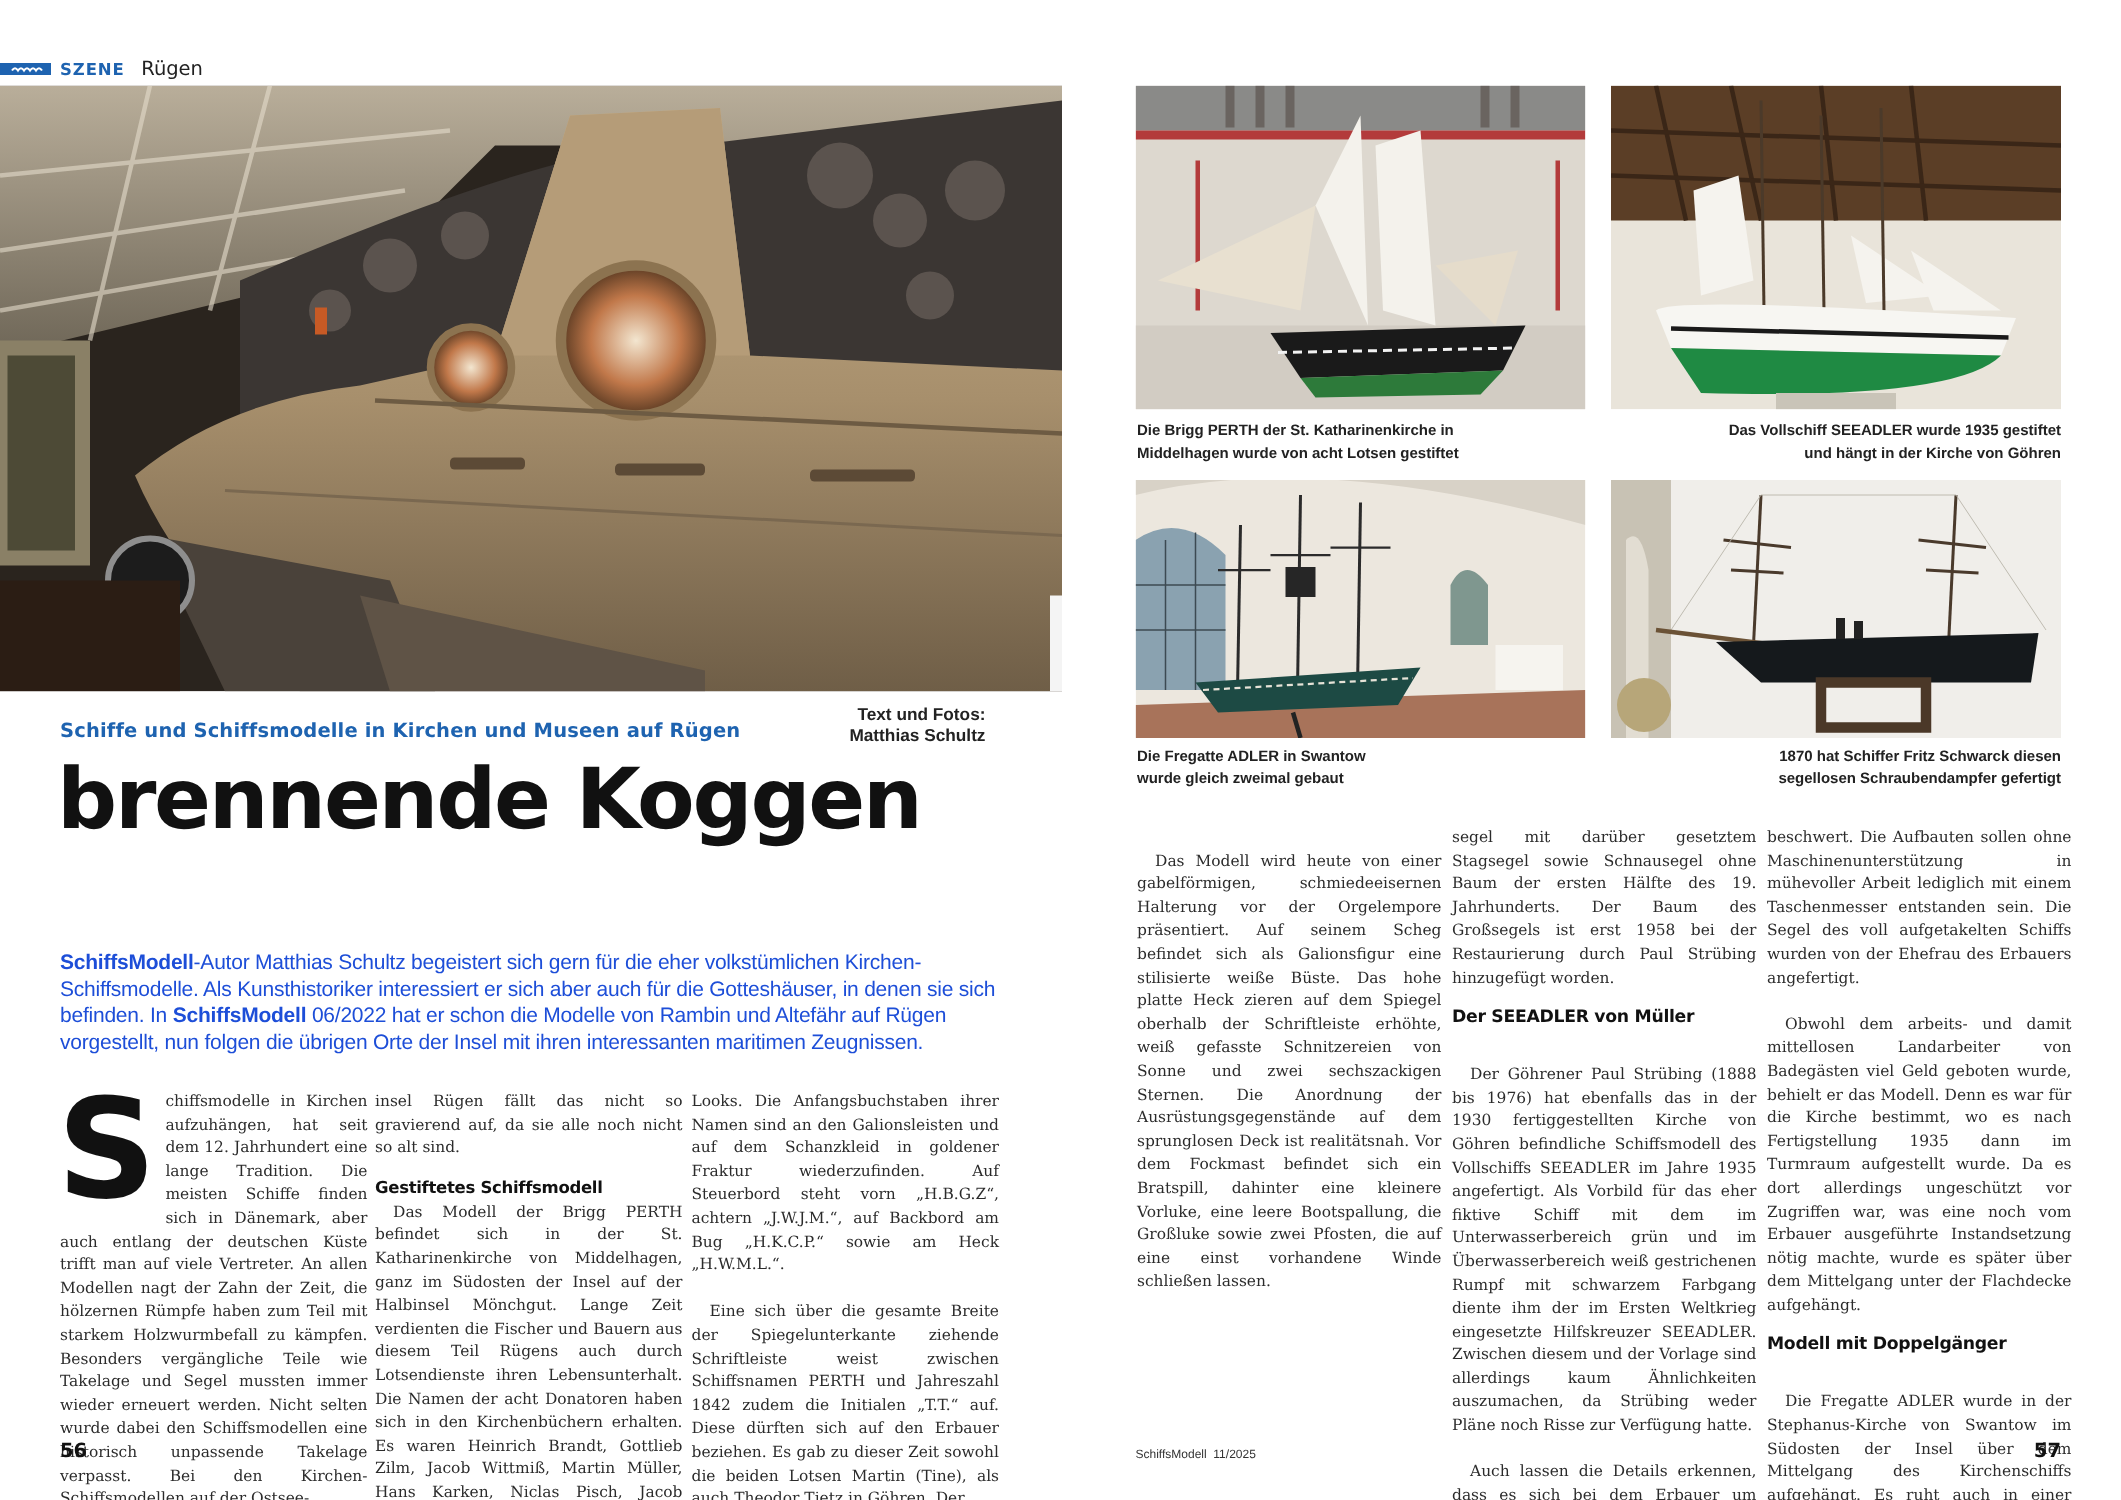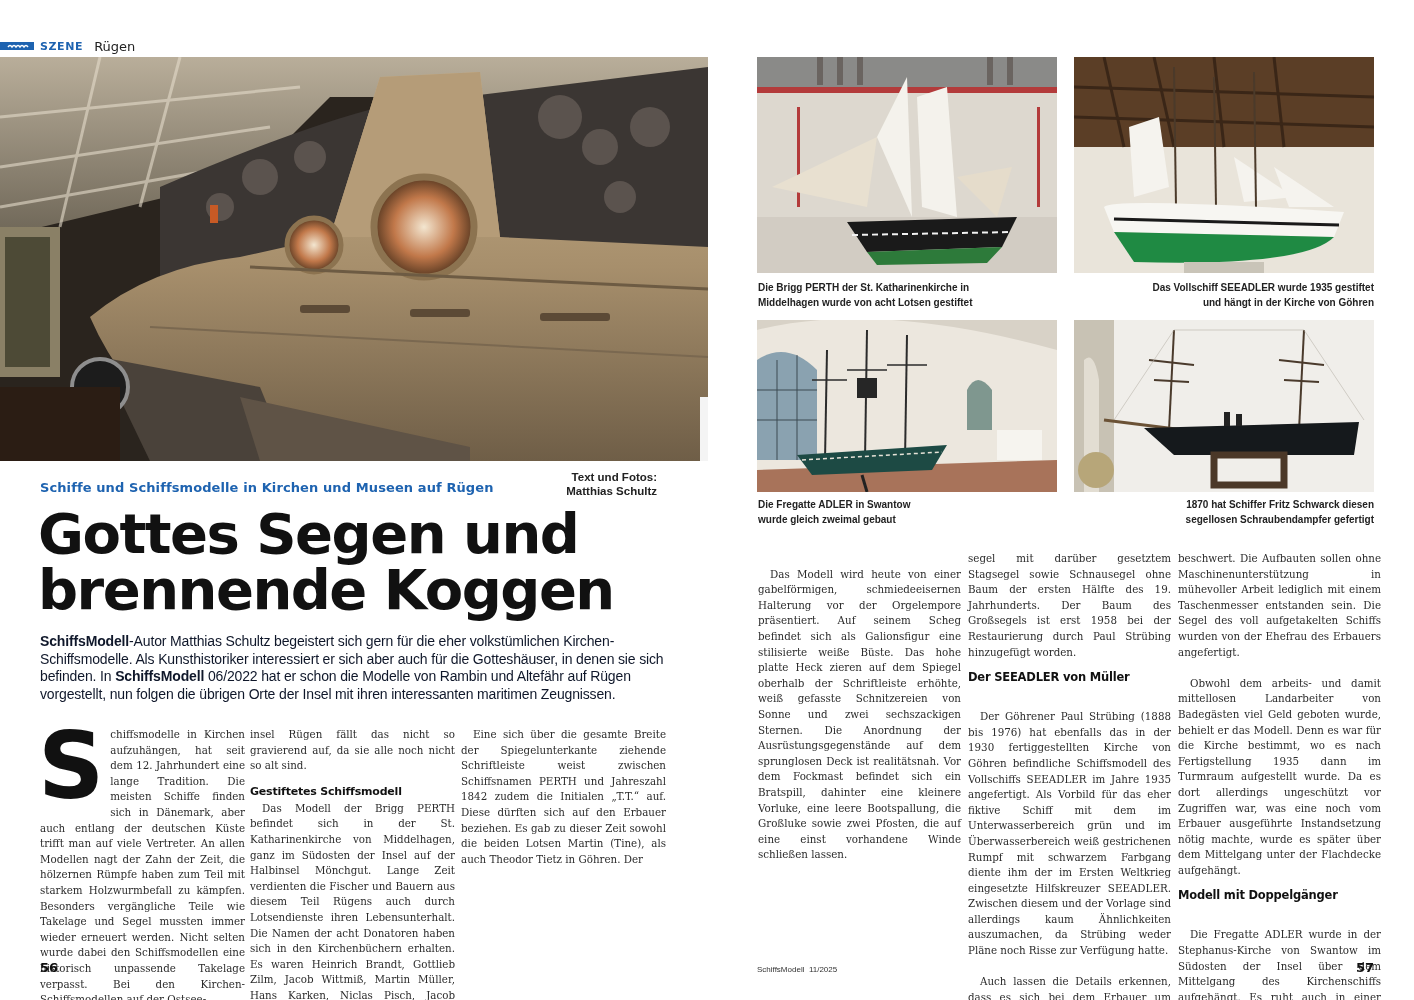--- a/index.html
+++ b/index.html
@@ -13,21 +13,21 @@
   .section-place { font-family: "DejaVu Sans", sans-serif; font-size: 13px; color: #222; margin-left: 11px; }
 
   .photo { position: absolute; overflow: hidden; }
   .photo svg { display: block; width: 100%; height: 100%; }
 
   .subtitle { position: absolute; left: 40px; top: 480px; font-family: "DejaVu Sans", sans-serif; font-weight: bold; font-size: 13px; color: #1e63b0; letter-spacing: 0.1px; text-align: right; }
   .credits { position: absolute; right: 757px; top: 470px; text-align: right; font-family: "Liberation Sans", sans-serif; font-weight: bold; font-size: 11.5px; line-height: 14px; color: #222; }
 
   .headline { position: absolute; left: 38px; top: 506px; width: 680px; font-family: "DejaVu Sans", sans-serif; font-weight: bold; font-size: 56px; line-height: 56px; letter-spacing: -1.5px; color: #111; }
 
-  .lead { position: absolute; left: 40px; top: 633px; width: 660px; font-family: "Liberation Sans", sans-serif; font-size: 14px; line-height: 17.6px; color: #0f172a; letter-spacing: -0.15px; }
+  .lead { position: absolute; left: 40px; top: 633px; width: 660px; font-family: "Liberation Sans", sans-serif; font-size: 14px; line-height: 17.6px; color: #1d4ed8; letter-spacing: -0.15px; }
   .lead b { font-weight: bold; }
 
   .col { position: absolute; top: 727px; width: 205px; font-family: "DejaVu Serif", serif; font-size: 10.3px; line-height: 15.6px; color: #2b2b2b; text-align: justify; hyphens: manual; }
   .col p { margin: 0; }
   .col p.indent { text-indent: 12px; }
   .col p + p.gap { margin-top: 15.6px; }
   .col h3 { font-family: "DejaVu Sans", sans-serif; font-weight: bold; font-size: 11px; line-height: 15px; color: #111; margin: 10px 0 2px 0; letter-spacing: -0.2px; }
 
   .dropcap { float: left; font-family: "DejaVu Sans", sans-serif; font-weight: bold; font-size: 92px; line-height: 76px; margin: 2px 6px 0 -2px; color: #111; }
 
@@ -238,40 +238,40 @@
   <div>segellosen Schraubendampfer gefertigt</div>
 </div>
 
 <div class="subtitle">Schiffe und Schiffsmodelle in Kirchen und Museen auf Rügen</div>
 <div class="credits">
   <div>Text und Fotos:</div>
   <div>Matthias Schultz</div>
 </div>
 
 <h1 class="headline">
-  <div>Gottes Segen und</div>
   <div>brennende Koggen</div>
 </h1>
 
 <div class="lead">
   <b>SchiffsModell</b><span>-Autor Matthias Schultz begeistert sich gern für die eher volkstümlichen Kirchen-Schiffsmodelle. Als Kunsthistoriker interessiert er sich aber auch für die Gotteshäuser, in denen sie sich befinden. In </span><b>SchiffsModell</b><span> 06/2022 hat er schon die Modelle von Rambin und Altefähr auf Rügen vorgestellt, nun folgen die übrigen Orte der Insel mit ihren interessanten maritimen Zeugnissen.</span>
 </div>
 
 <div class="col" style="left:40px;">
   <span class="dropcap">S</span>
   <p>chiffsmodelle in Kirchen aufzuhängen, hat seit dem 12. Jahrhundert eine lange Tradition. Die meisten Schiffe finden sich in Dänemark, aber auch entlang der deutschen Küste trifft man auf viele Vertreter. An allen Modellen nagt der Zahn der Zeit, die hölzernen Rümpfe haben zum Teil mit starkem Holzwurmbefall zu kämpfen. Besonders vergängliche Teile wie Takelage und Segel mussten immer wieder erneuert werden. Nicht selten wurde dabei den Schiffsmodellen eine historisch unpassende Takelage verpasst. Bei den Kirchen-Schiffsmodellen auf der Ostsee-</p>
 </div>
 
 <div class="col" style="left:250px;">
   <p>insel Rügen fällt das nicht so gravierend auf, da sie alle noch nicht so alt sind.</p>
   <h3>Gestiftetes Schiffsmodell</h3>
   <p class="indent">Das Modell der Brigg PERTH befindet sich in der St. Katharinenkirche von Middelhagen, ganz im Südosten der Insel auf der Halbinsel Mönchgut. Lange Zeit verdienten die Fischer und Bauern aus diesem Teil Rügens auch durch Lotsendienste ihren Lebensunterhalt. Die Namen der acht Donatoren haben sich in den Kirchenbüchern erhalten. Es waren Heinrich Brandt, Gottlieb Zilm, Jacob Wittmiß, Martin Müller, Hans Karken, Niclas Pisch, Jacob Wittmiß sowie Martin</p>
 </div>
 
 <div class="col" style="left:461px;">
+  <p>Looks. Die Anfangsbuchstaben ihrer Namen sind an den Galionsleisten und auf dem Schanzkleid in goldener Fraktur wiederzufinden. Auf Steuerbord steht vorn „H.B.G.Z“, achtern „J.W.J.M.“, auf Backbord am Bug „H.K.C.P.“ sowie am Heck „H.W.M.L.“.</p>
   <p class="indent gap">Eine sich über die gesamte Breite der Spiegelunterkante ziehende Schriftleiste weist zwischen Schiffsnamen PERTH und Jahreszahl 1842 zudem die Initialen „T.T.“ auf. Diese dürften sich auf den Erbauer beziehen. Es gab zu dieser Zeit sowohl die beiden Lotsen Martin (Tine), als auch Theodor Tietz in Göhren. Der</p>
 </div>
 
 <div class="col-r" style="left:758px;">
   <p class="indent gap">Das Modell wird heute von einer gabelförmigen, schmiedeeisernen Halterung vor der Orgelempore präsentiert. Auf seinem Scheg befindet sich als Galionsfigur eine stilisierte weiße Büste. Das hohe platte Heck zieren auf dem Spiegel oberhalb der Schriftleiste erhöhte, weiß gefasste Schnitzereien von Sonne und zwei sechszackigen Sternen. Die Anordnung der Ausrüstungsgegenstände auf dem sprunglosen Deck ist realitätsnah. Vor dem Fockmast befindet sich ein Bratspill, dahinter eine kleinere Vorluke, eine leere Bootspallung, die Großluke sowie zwei Pfosten, die auf eine einst vorhandene Winde schließen lassen.</p>
 
 </div>
 
 <div class="col-r" style="left:968px;">
   <p>segel mit darüber gesetztem Stagsegel sowie Schnausegel ohne Baum der ersten Hälfte des 19. Jahrhunderts. Der Baum des Großsegels ist erst 1958 bei der Restaurierung durch Paul Strübing hinzugefügt worden.</p>

